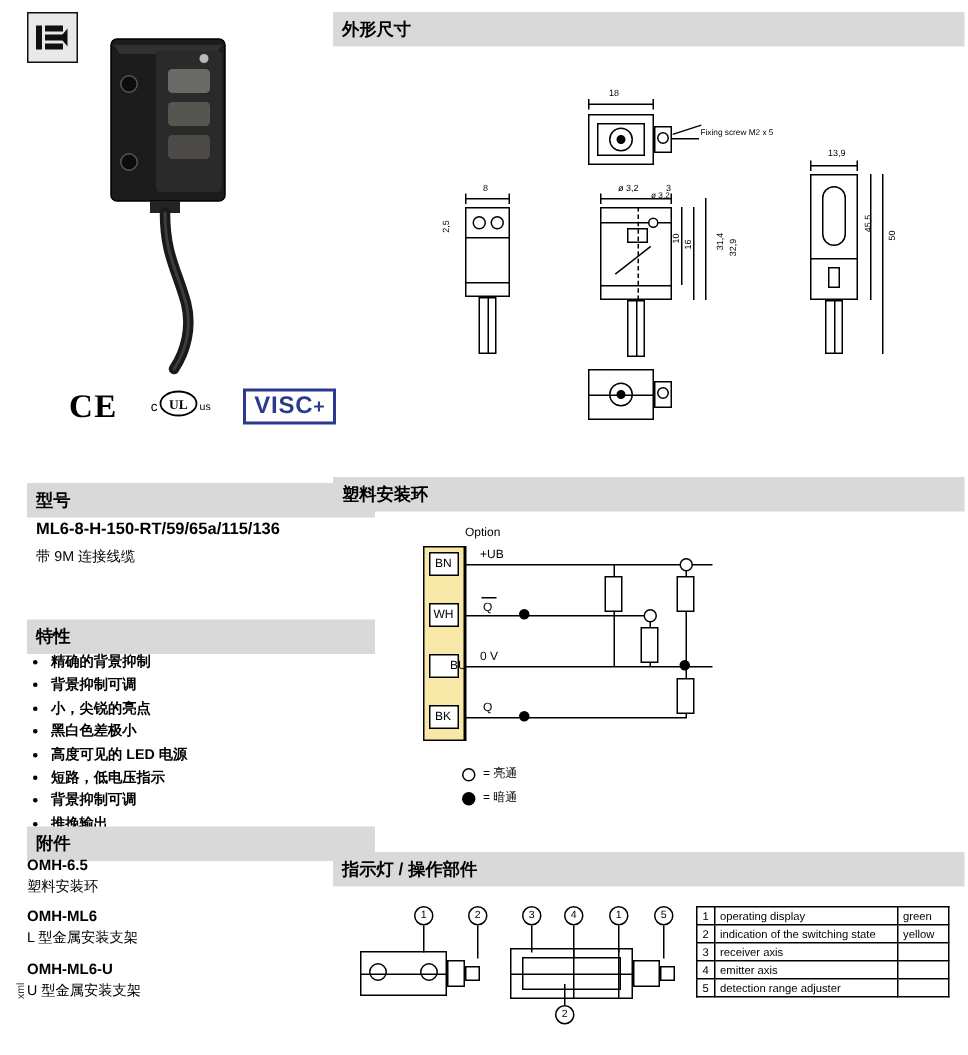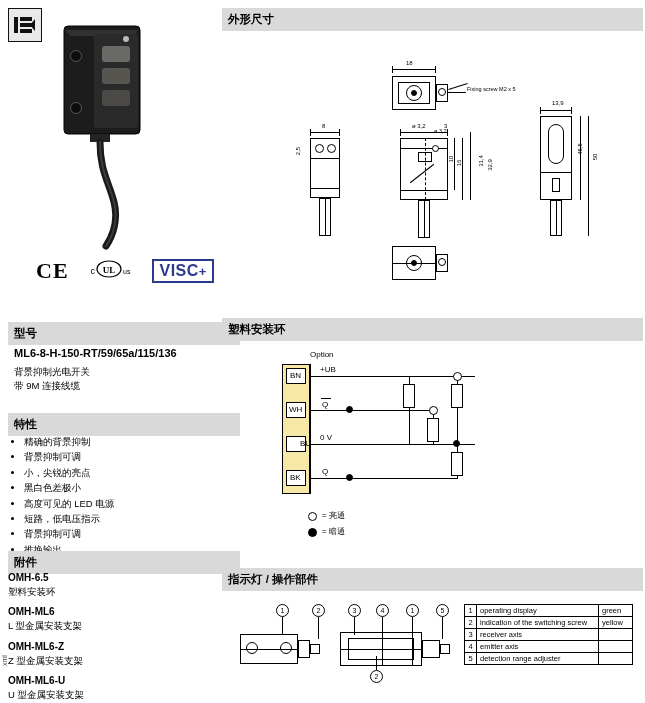--- a/index.html
+++ b/index.html
@@ -6,21 +6,21 @@
   html, body {
     margin: 0; padding: 0;
     width: 645px; height: 703px;
     background: #ffffff;
     font-family: "Liberation Sans", sans-serif;
     color: #000;
   }
   .page { position: relative; width: 645px; height: 703px; overflow: hidden; }
 
   
-  .left-col { position: absolute; left: 0; top: 0; width: 218px; height: 703px; padding-left: 11px; }
+  .left-col { position: absolute; left: 10px; top: 0; width: 218px; height: 703px; padding-left: 11px; }
 
   .logo-box {
     position: absolute; left: 8px; top: 8px;
     width: 34px; height: 34px;
     border: 1px solid #111; background: #e9e9e9;
     display: flex; align-items: center; justify-content: center;
   }
   .logo-box svg { display:block; }
 
   .product-photo { position: absolute; left: 48px; top: 20px; width: 140px; height: 230px; }
@@ -41,21 +41,21 @@
     background: #d9d9d9; font-weight: bold; font-size: 11.5px;
     padding: 4px 6px; color: #000;
   }
   .sec-head.left { width: 232px; }
 
   .blk { font-size: 10px; line-height: 1.45; padding: 4px 6px 0 6px; }
   .model-name { font-weight: bold; font-size: 11px; margin-bottom: 3px; }
   .model-desc { font-size: 9.5px; line-height: 1.5; }
 
   ul.feat { margin: 4px 0 0 0; padding-left: 16px; font-size: 9.5px; line-height: 1.62; }
-  ul.feat li { margin: 0; }
+  ul.feat li { margin: 0; font-weight: bold; }
 
   .acc-item { font-size: 9.5px; line-height: 1.5; margin-bottom: 5px; }
   .acc-item .t { font-weight: bold; font-size: 10px; }
 
   .sidecode {
     position: absolute; left: 1px; top: 666px;
     font-size: 7px; color: #333;
     transform: rotate(-90deg); transform-origin: left top;
   }
 
@@ -153,21 +153,20 @@
         <span style="font-size:7px;">us</span>
       </span>
       <span class="visc-mark">
         <span>VISC</span><span style="font-size:13px;">+</span>
       </span>
     </div>
 
     <div class="sec-head left" style="position:absolute; left:8px; top:322px;">型号</div>
     <div class="blk" style="position:absolute; left:8px; top:342px; width:206px;">
       <div class="model-name">ML6-8-H-150-RT/59/65a/115/136</div>
-      <div class="model-desc">背景抑制光电开关</div>
       <div class="model-desc">带 9M 连接线缆</div>
     </div>
 
     <div class="sec-head left" style="position:absolute; left:8px; top:413px;">特性</div>
     <ul class="feat" style="position:absolute; left:8px; top:430px; width:206px;">
       <li>精确的背景抑制</li>
       <li>背景抑制可调</li>
       <li>小，尖锐的亮点</li>
       <li>黑白色差极小</li>
       <li>高度可见的 LED 电源</li>
@@ -178,24 +177,20 @@
 
     <div class="sec-head left" style="position:absolute; left:8px; top:551px;">附件</div>
     <div style="position:absolute; left:8px; top:570px; width:206px;">
       <div class="acc-item">
         <div class="t">OMH-6.5</div>
         <div>塑料安装环</div>
       </div>
       <div class="acc-item">
         <div class="t">OMH-ML6</div>
         <div>L 型金属安装支架</div>
-      </div>
-      <div class="acc-item">
-        <div class="t">OMH-ML6-Z</div>
-        <div>Z 型金属安装支架</div>
       </div>
       <div class="acc-item">
         <div class="t">OMH-ML6-U</div>
         <div>U 型金属安装支架</div>
       </div>
     </div>
 
     <div class="sidecode">xml</div>
   </div>
 
@@ -386,21 +381,21 @@
 
       <table class="ind" style="left:242px; top:12px;">
         <tbody>
             <tr>
           <td class="num">1</td>
           <td class="desc">operating display</td>
           <td class="col">green</td>
         </tr>
         <tr>
           <td class="num">2</td>
-          <td class="desc">indication of the switching screw</td>
+          <td class="desc">indication of the switching state</td>
           <td class="col">yellow</td>
         </tr>
         <tr>
           <td class="num">3</td>
           <td class="desc">receiver axis</td>
           <td class="col"></td>
         </tr>
         <tr>
           <td class="num">4</td>
           <td class="desc">emitter axis</td>

